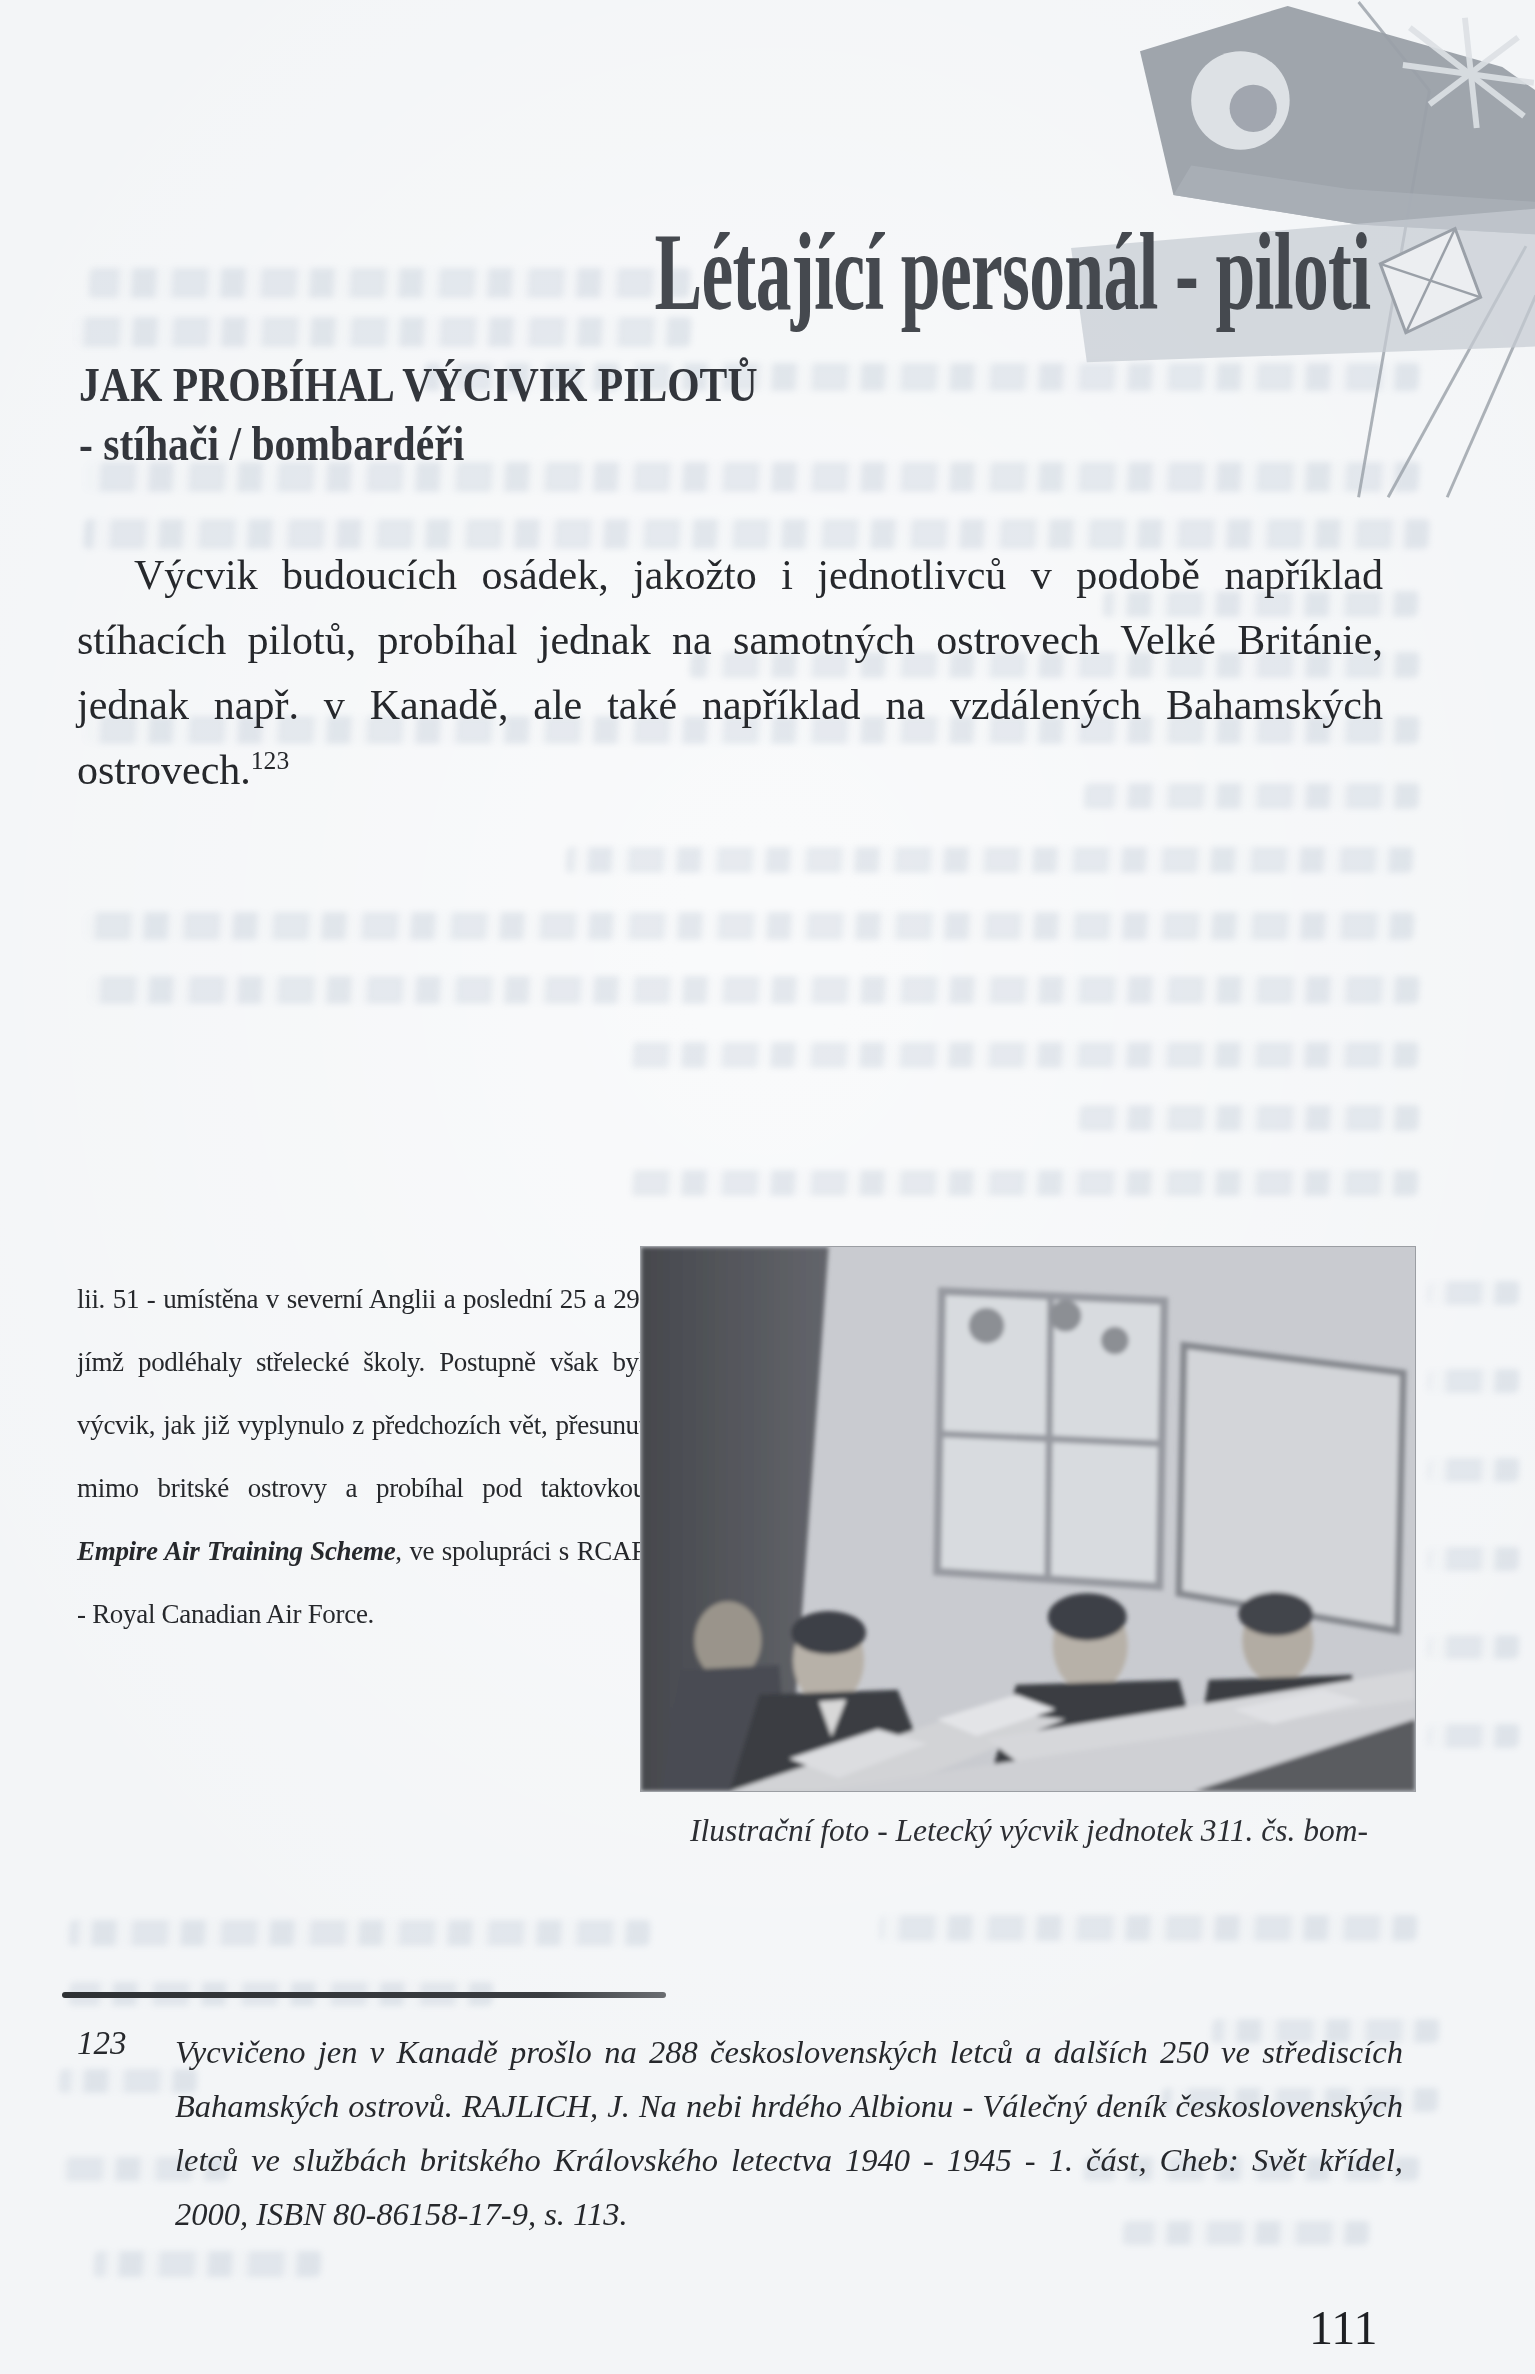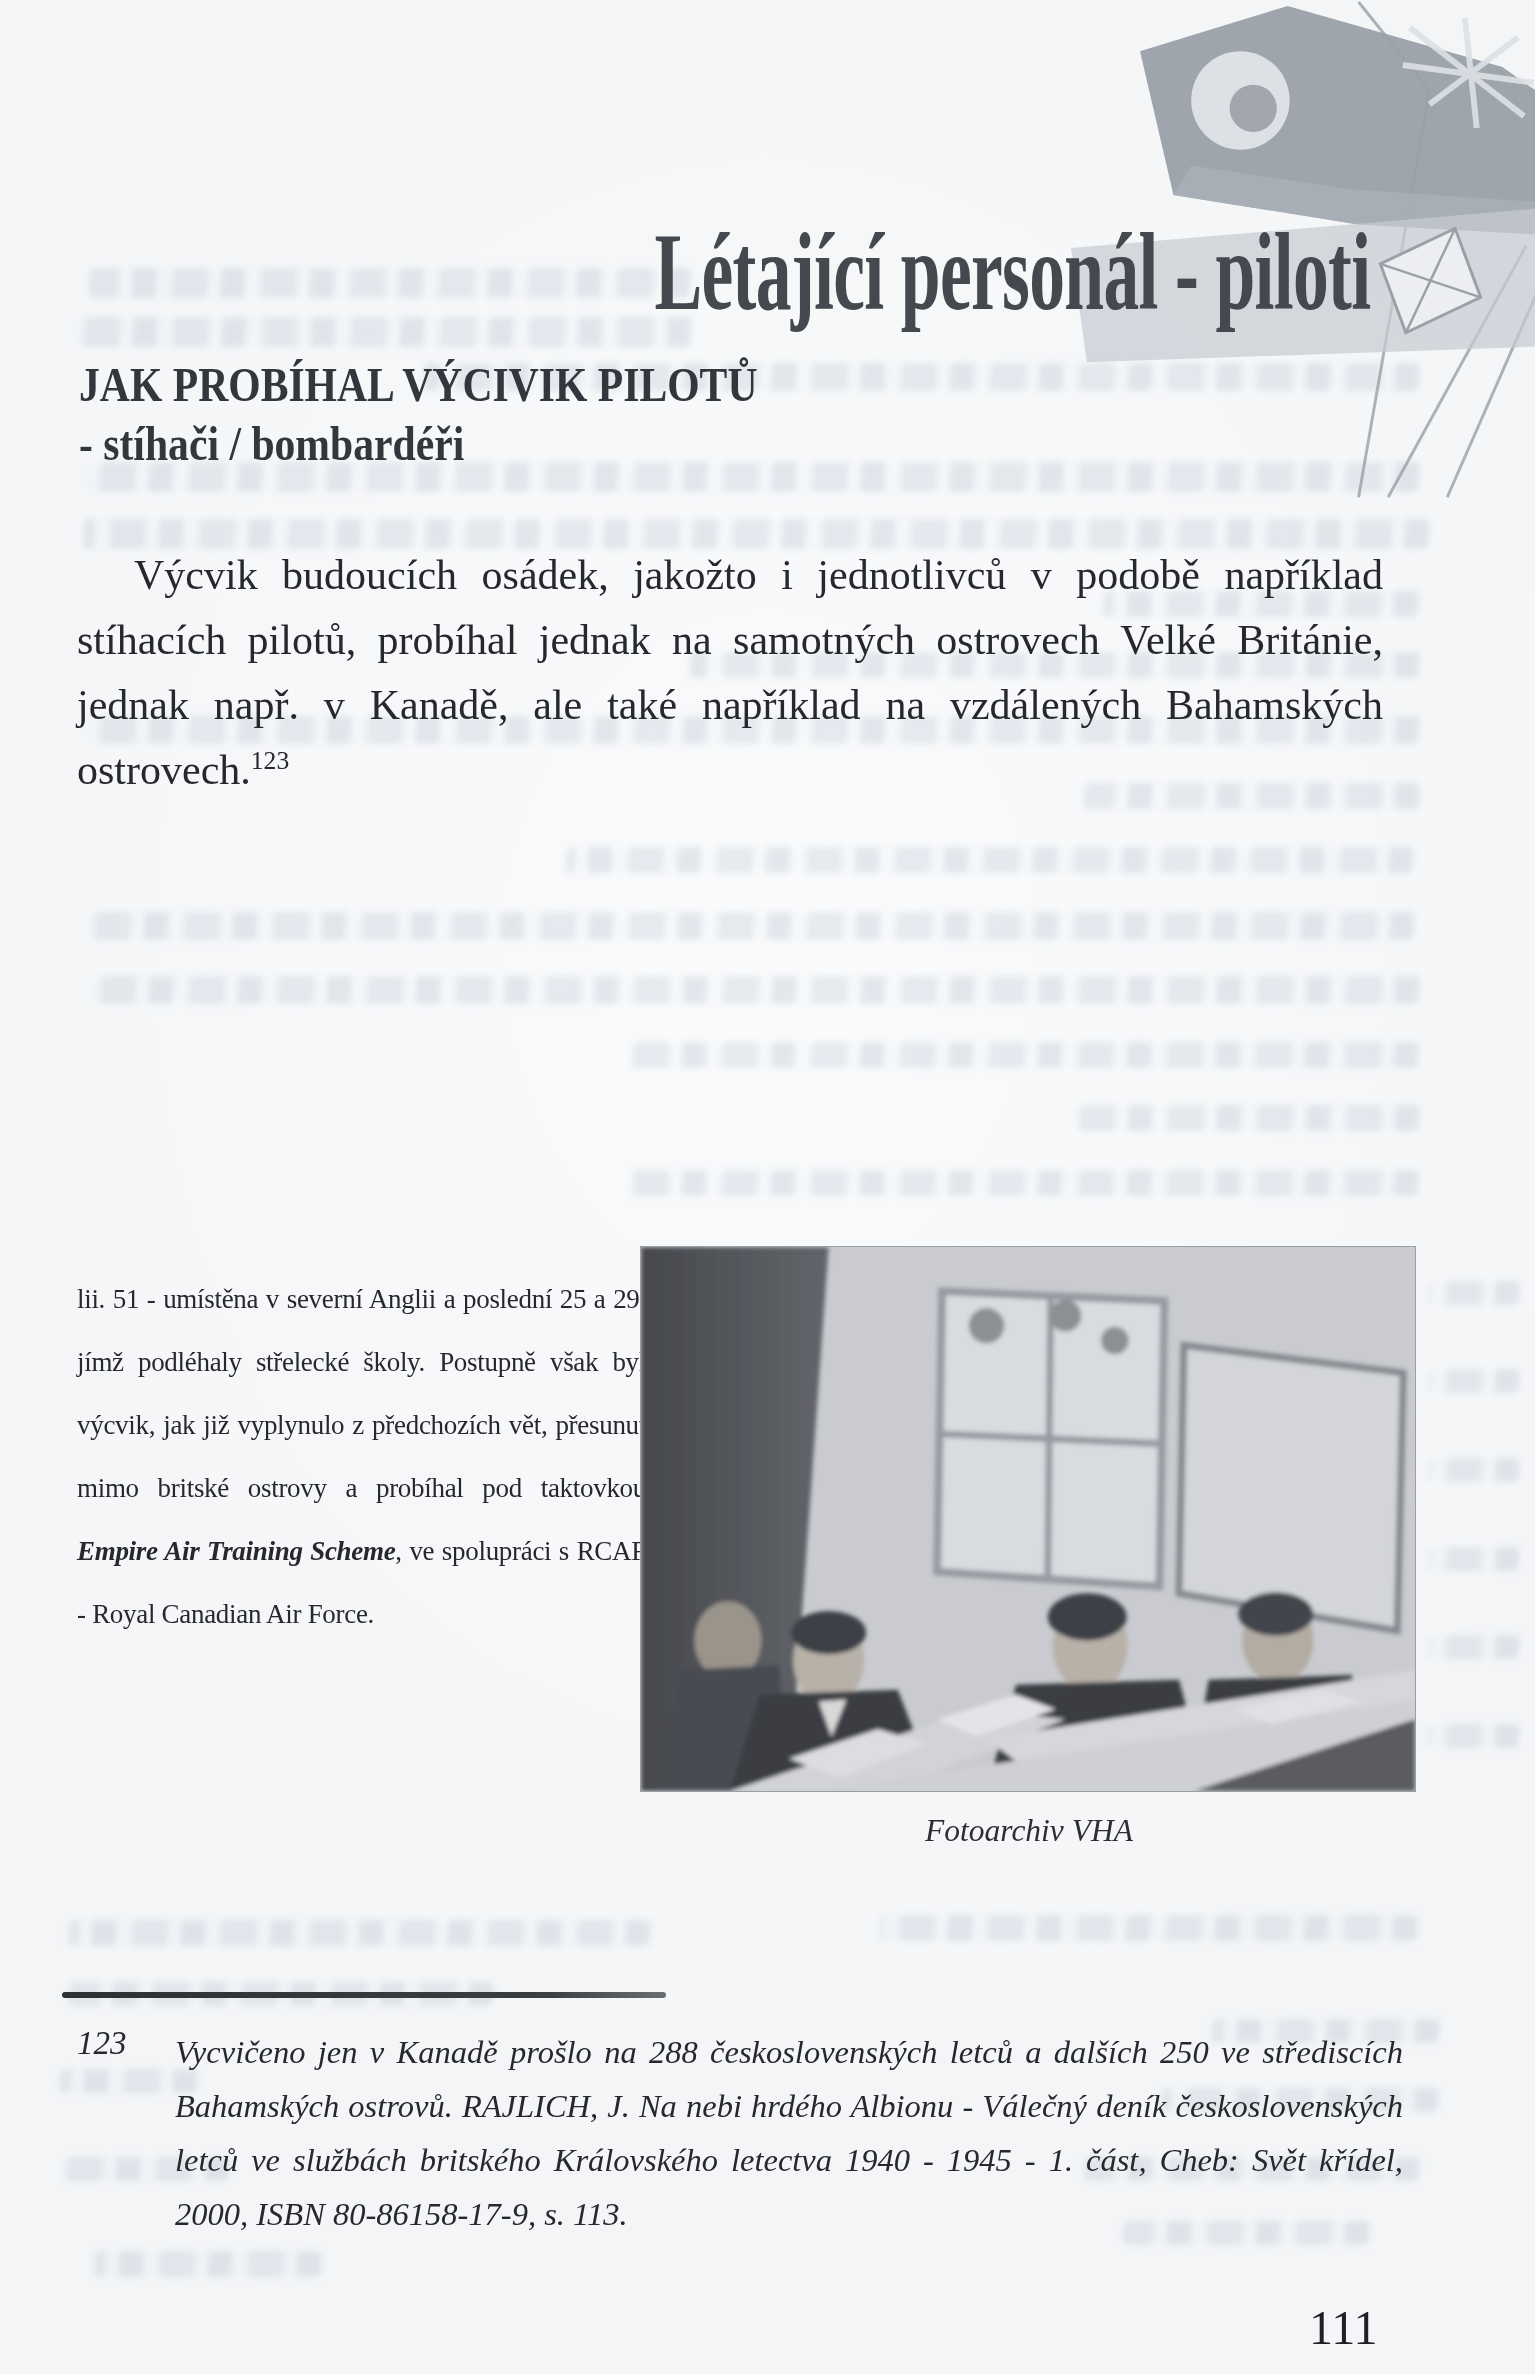--- a/index.html
+++ b/index.html
@@ -201,21 +201,21 @@
       <g>
         <polygon points="300,480 380,455 420,470 340,497" fill="#e3e4e7"></polygon>
         <polygon points="150,520 240,490 290,505 200,540" fill="#dcdde0"></polygon>
         <polygon points="600,470 690,450 730,462 640,485" fill="#e0e1e4"></polygon>
       </g>
       <polygon points="560,553 784,480 784,553" fill="#5a5c60"></polygon>
     </g>
   </svg>
 
   <div class="caption">
-    <div>Fotoarchiv VHA</div>
+    <div>Ilustrační foto - Letecký výcvik jednotek 311. čs. bom-</div>
   </div>
 
   <div class="fn-rule"></div>
   <div class="footnote">
     <span class="fn-num">123</span>
     <div class="fn-text">Vycvičeno jen v Kanadě prošlo na 288 československých letců a dalších 250 ve střediscích Bahamských ostrovů. RAJLICH, J. Na nebi hrdého Albionu - Válečný deník československých letců ve službách britského Královského letectva 1940 - 1945 - 1. část, Cheb: Svět křídel, 2000, ISBN 80-86158-17-9, s. 113.</div>
   </div>
 
   <div class="pageno">111</div>
 

